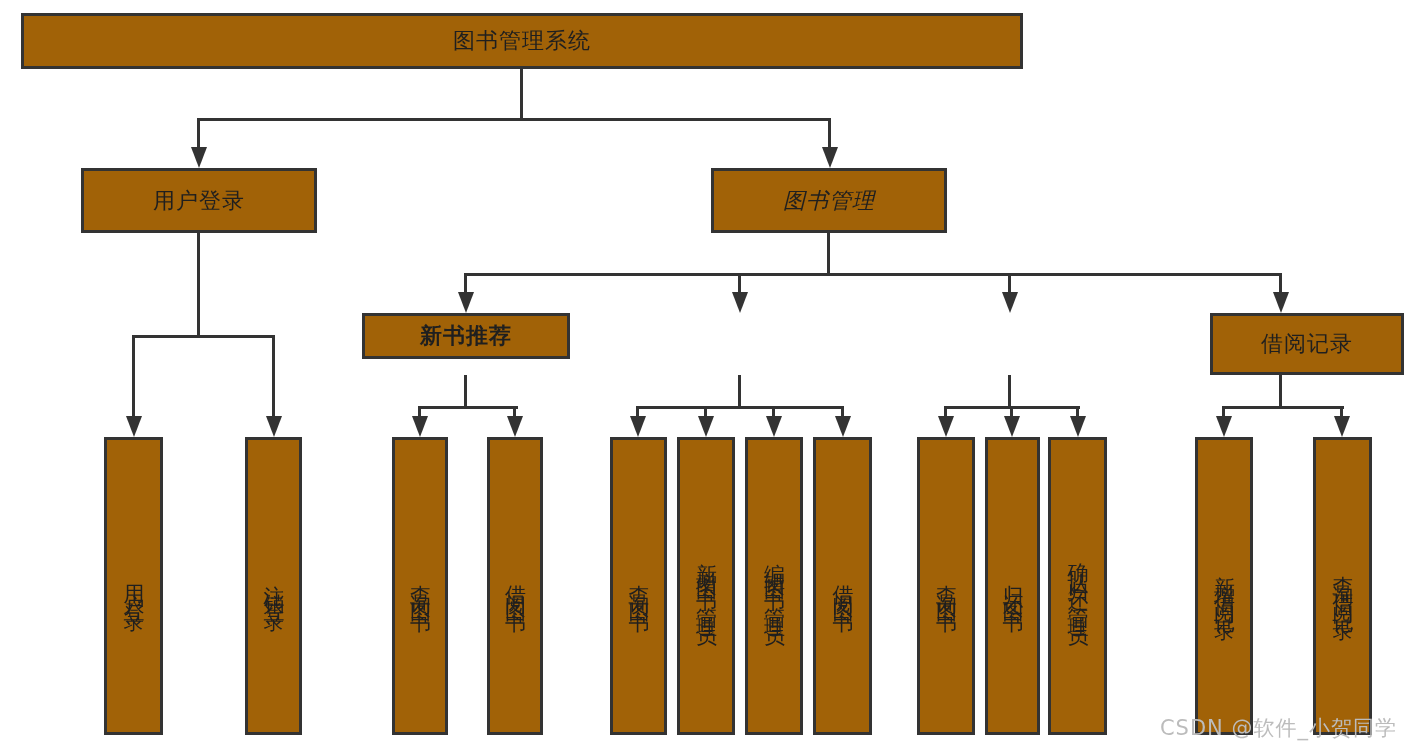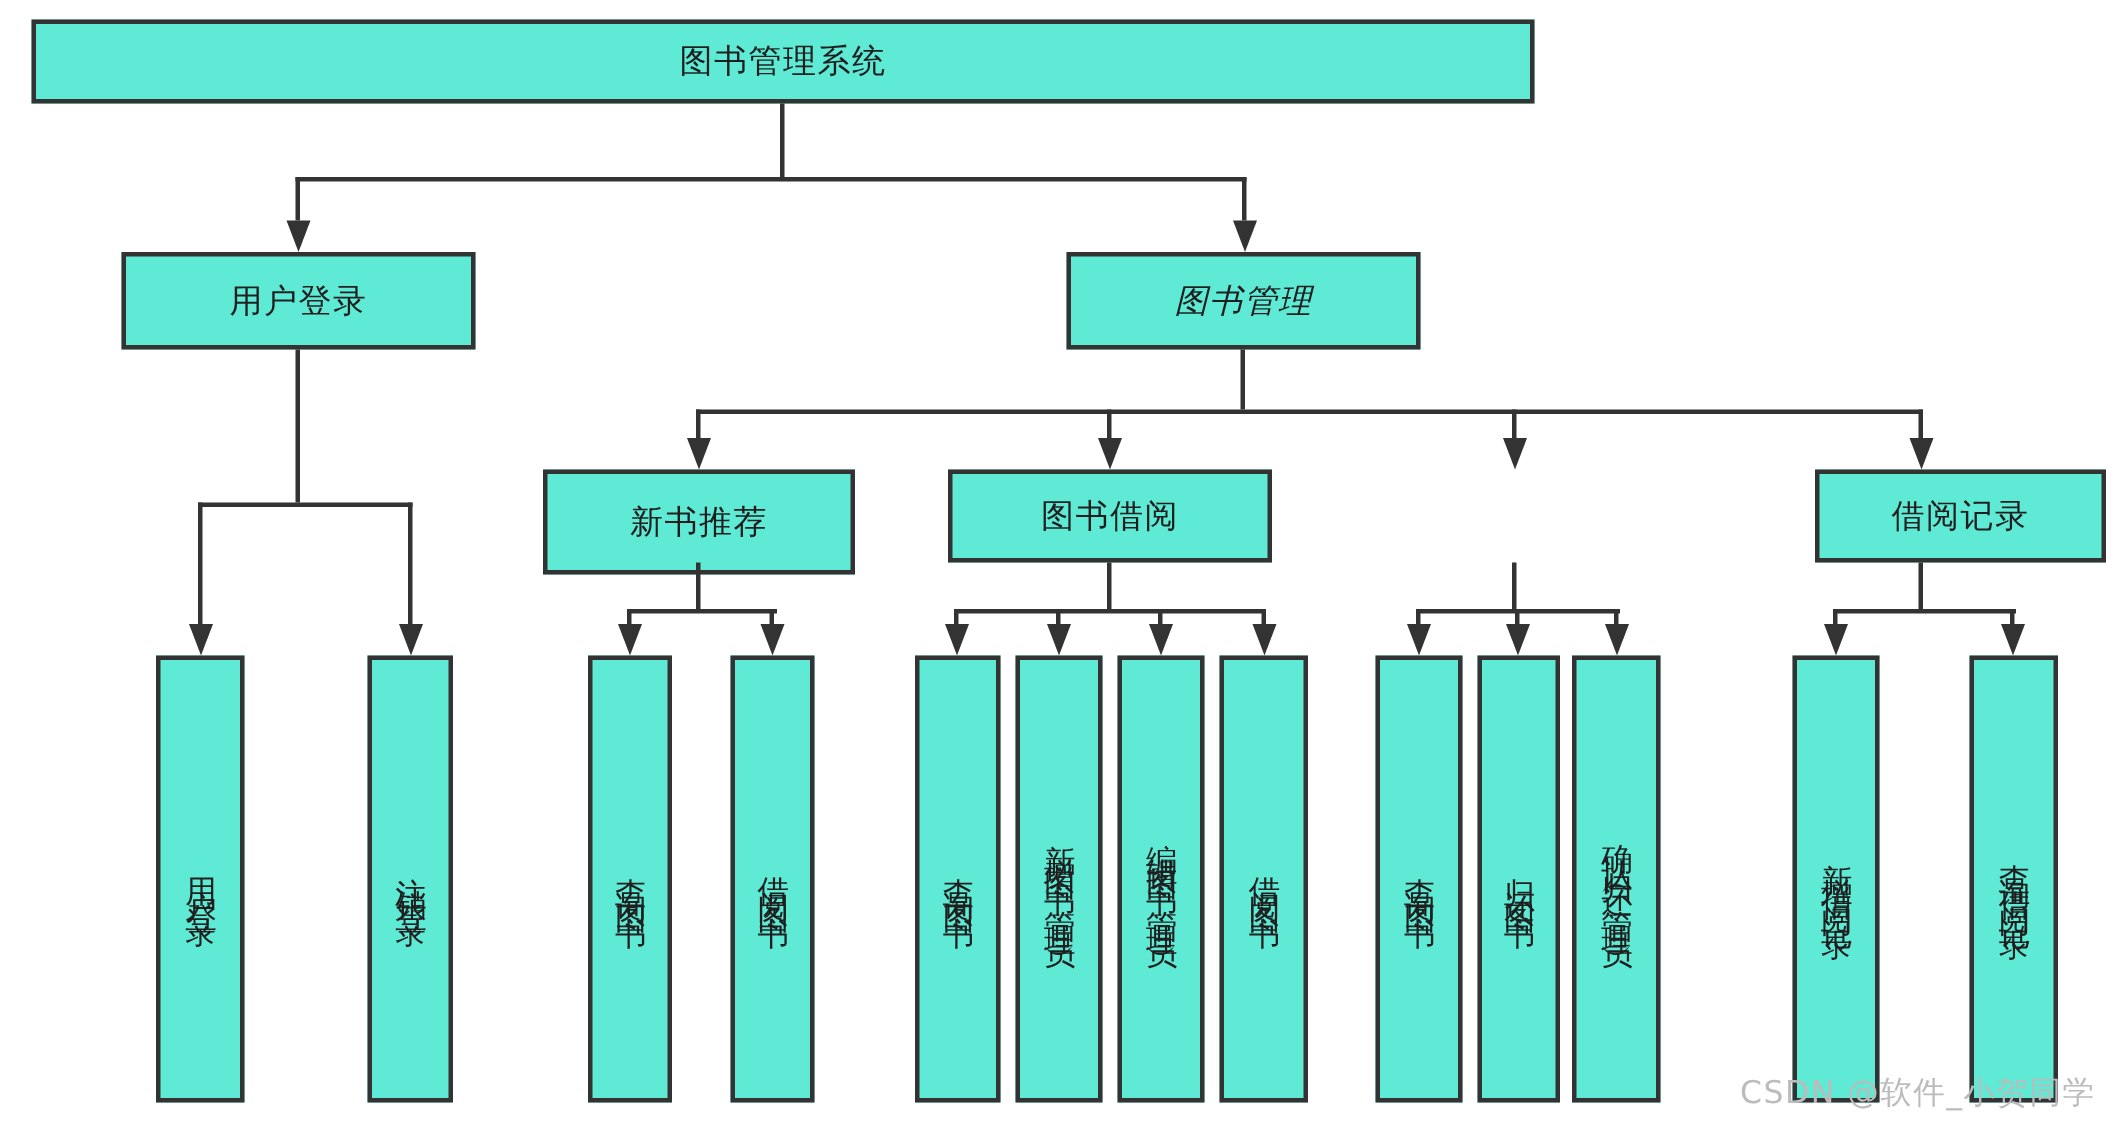--- a/index.html
+++ b/index.html
@@ -15,39 +15,39 @@
     background:var(--bg);
     font-family:"DejaVu Sans","Liberation Sans",sans-serif;
     color:var(--text);
     overflow:hidden;
   }
   
   .box{
     position:absolute;
     box-sizing:border-box;
     border:3px solid var(--line);
-    background:#5eead4;
+    background:#a16207;
     display:flex;
     align-items:center;
     justify-content:center;
     font-size:22px;
     letter-spacing:1px;
   }
   .vbox span{
     writing-mode:vertical-rl;
     letter-spacing:9px;
     font-size:21px;
     line-height:1;
     white-space:nowrap;
   }
   
   .n-root{left:21px;top:13px;width:1002px;height:56px;}
   .n-login{left:81px;top:168px;width:236px;height:65px;}
   .n-mgmt{left:711px;top:168px;width:236px;height:65px;font-style:italic;}
-  .n-rec{left:362px;top:313px;width:208px;height:70px;}
+  .n-rec{left:362px;top:313px;width:208px;height:46px;font-weight:bold;}
   .n-borrow{left:632px;top:313px;width:216px;height:62px;}
   .n-current{left:902px;top:313px;width:217px;height:62px;}
   .n-records{left:1210px;top:313px;width:194px;height:62px;}
   
   .leaf{top:437px;height:298px;}
   .lf1{left:104px;width:59px;}
   .lf2{left:245px;width:57px;}
   .lf3{left:392px;width:56px;}
   .lf4{left:487px;width:56px;}
   .lf5{left:610px;width:57px;}
@@ -89,21 +89,20 @@
 <body>
 
 <div class="canvas">
 
   <div class="box n-root">图书管理系统</div>
 
   <div class="box n-login">用户登录</div>
   <div class="box n-mgmt">图书管理</div>
 
   <div class="box n-rec">新书推荐</div>
-  <div class="box n-borrow">图书借阅</div>
   <div class="box n-records">借阅记录</div>
 
   <div class="box vbox leaf lf1">
     <span>用户登录</span>
   </div>
   <div class="box vbox leaf lf2">
     <span>注销登录</span>
   </div>
   <div class="box vbox leaf lf3">
     <span>查询图书</span>

